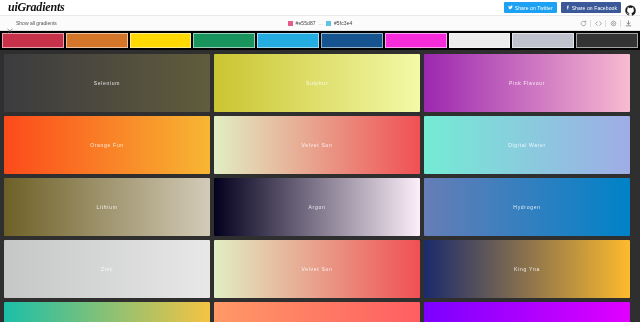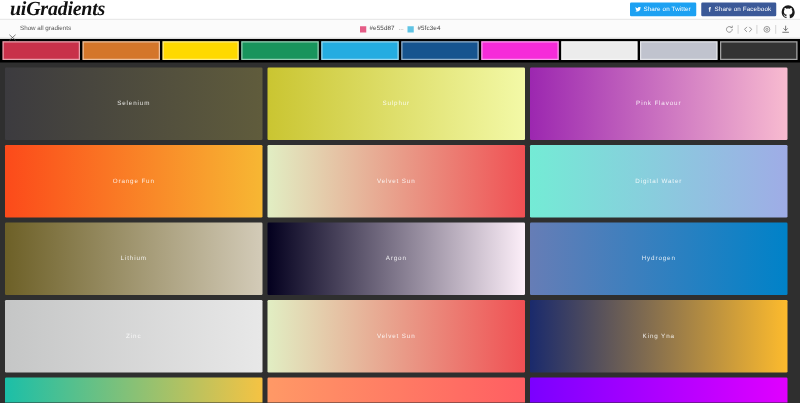--- a/index.html
+++ b/index.html
@@ -17,21 +17,21 @@
     display: flex;
     align-items: center;
     justify-content: space-between;
     padding: 0 4px 0 8px;
     border-bottom: 1px solid #e9e9e9;
   }
   .brand {
     font-family: "Liberation Serif", serif;
     font-style: italic;
     font-weight: bold;
-    font-size: 16px;
+    font-size: 12px;
     letter-spacing: -0.2px;
     color: #111;
     white-space: nowrap;
   }
   .topbar-right { display: flex; align-items: center; gap: 4px; }
   .share-btn {
     display: flex; align-items: center; gap: 2px;
     height: 11px; padding: 0 4px;
     border-radius: 1px;
     font-size: 5px; color: #fff; white-space: nowrap;

